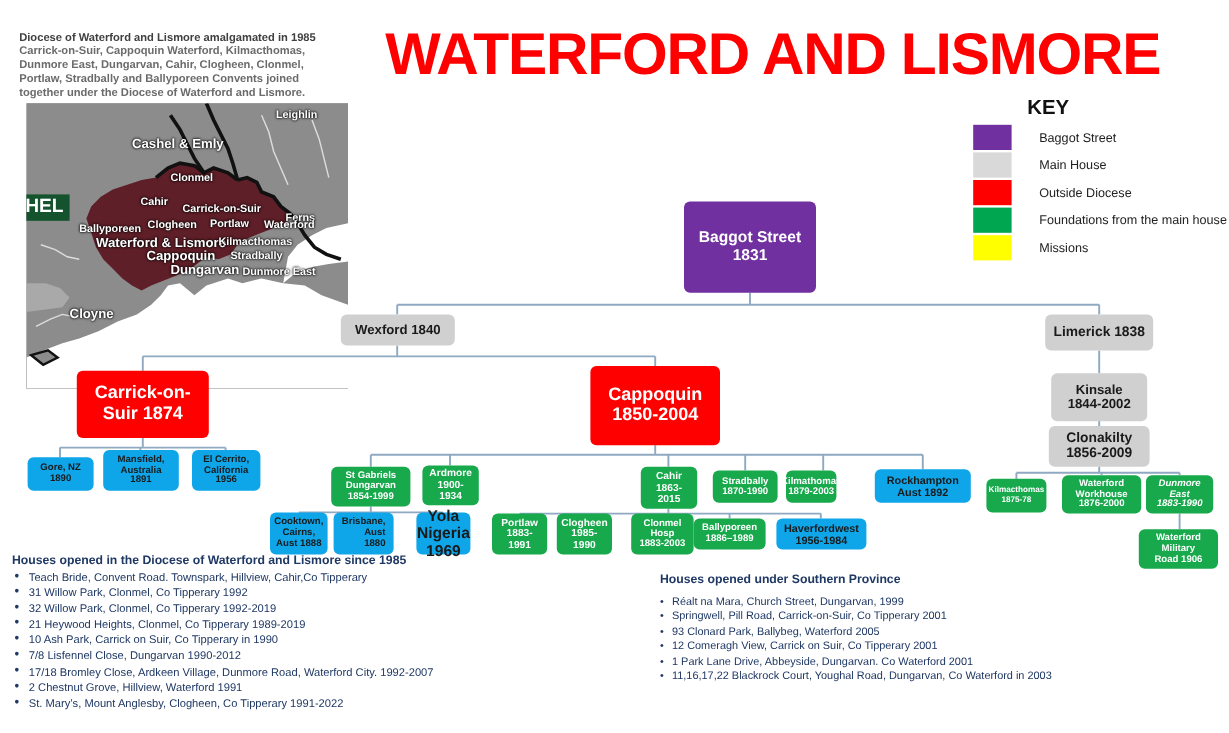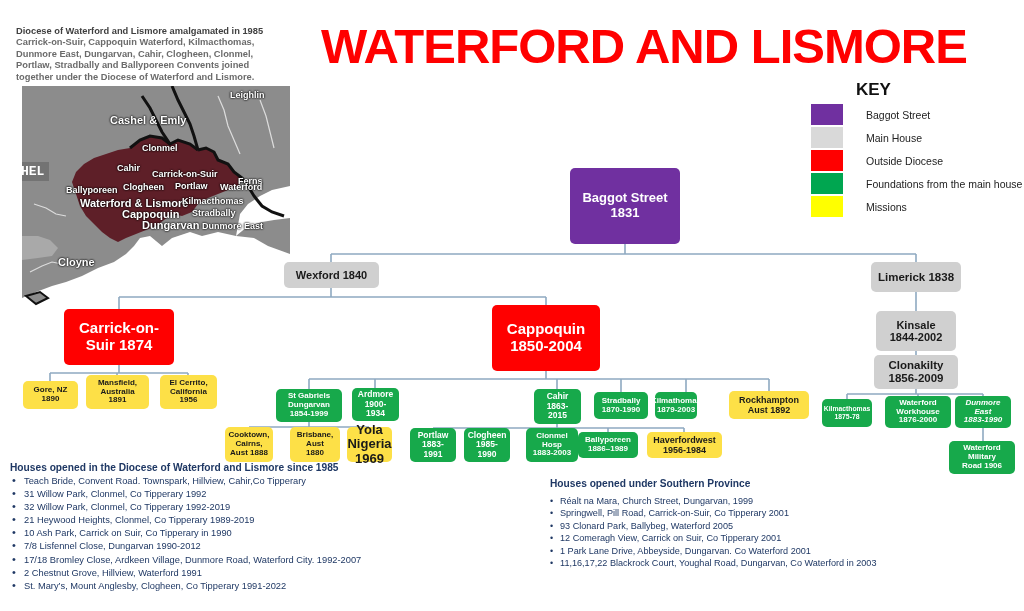--- a/index.html
+++ b/index.html
@@ -21,40 +21,40 @@
     font-size:49px;font-weight:bold;color:#FF0000;letter-spacing:-1px;
     font-family:"Liberation Sans","DejaVu Sans",sans-serif;white-space:nowrap;
   }
 
   
   .map{position:absolute;left:22px;top:86px;width:268px;height:238px;background:#8c8c8c;overflow:hidden;}
   .map svg{display:block;}
   .map-label{position:absolute;color:#ffffff;font-size:9px;font-weight:bold;
     text-shadow:0 0 2px #000,0 0 2px #000;white-space:nowrap;pointer-events:none;}
   .map-label.lg{font-size:11px;}
-  .map-tag{position:absolute;background:#737373;color:#fff;font-size:13px;font-weight:bold;
-    padding:2px 5px;white-space:nowrap;font-family:Liberation Mono, monospace;}
+  .map-tag{position:absolute;background:#14532d;color:#fff;font-size:16px;font-weight:bold;
+    padding:2px 5px;white-space:nowrap;}
 
   
   .key-title{position:absolute;left:856px;top:80px;font-size:17px;font-weight:bold;color:#111;}
   .key-row{position:absolute;left:811px;height:21px;display:flex;align-items:center;}
   .key-sw{width:32px;height:21px;display:block;}
   .key-tx{font-size:10.5px;color:#222;margin-left:23px;white-space:nowrap;}
 
   
   .node{
     position:absolute;box-sizing:border-box;display:flex;align-items:center;
     justify-content:center;text-align:center;border-radius:5px;
     font-weight:bold;color:#ffffff;line-height:1.12;padding:1px 2px;
   }
   .node.gray{background:#D0D0D0;color:#1a1a1a;}
   .node.purple{background:#7030A0;}
   .node.red{background:#FF0000;}
   .node.green{background:#17A94B;}
-  .node.yellow{background:#fde047;color:#1a1a1a;}
+  .node.yellow{background:#0ea5e9;color:#1a1a1a;}
 
   
   .foot{position:absolute;color:#1F3864;}
   .foot h4{margin:0 0 2px 0;font-size:10.2px;font-weight:bold;color:#1F3864;}
   .foot ul{margin:0;padding:0;list-style:none;}
   .foot li{font-size:9.3px;line-height:13.1px;position:relative;padding-left:14px;white-space:nowrap;}
   .foot li:before{content:"\2022";position:absolute;left:2px;top:-1px;font-size:11px;}
   .foot.right li{padding-left:10px;line-height:12.4px;font-size:9.1px;}
   .foot.right li:before{left:0;font-size:9px;top:0;}
   .foot.right li.wrap{white-space:normal;width:330px;}
@@ -239,21 +239,21 @@
       </div>
       <div class="node green" style="left: 276px; top: 389px; width: 66px; height: 33px; font-size: 8px;">
         <span>St Gabriels<br>Dungarvan<br>1854-1999</span>
       </div>
       <div class="node green" style="left: 352px; top: 388px; width: 47px; height: 33px; font-size: 8.5px;">
         <span>Ardmore<br>1900-<br>1934</span>
       </div>
       <div class="node yellow" style="left: 225px; top: 427px; width: 48px; height: 35px; font-size: 8px;">
         <span>Cooktown, Cairns, Aust 1888</span>
       </div>
-      <div class="node yellow" style="left: 290px; top: 427px; width: 50px; height: 35px; font-size: 8px;">
+      <div class="node yellow" style="left: 278px; top: 427px; width: 50px; height: 35px; font-size: 8px; text-align: right;">
         <span>Brisbane,<br>Aust<br>1880</span>
       </div>
       <div class="node yellow" style="left: 347px; top: 427px; width: 45px; height: 35px; font-size: 13px;">
         <span>Yola<br>Nigeria<br>1969</span>
       </div>
       <div class="node green" style="left: 534px; top: 389px; width: 47px; height: 35px; font-size: 8.5px;">
         <span>Cahir<br>1863-<br>2015</span>
       </div>
       <div class="node green" style="left: 594px; top: 392px; width: 54px; height: 27px; font-size: 8px;">
         <span>Stradbally<br>1870-1990</span>

